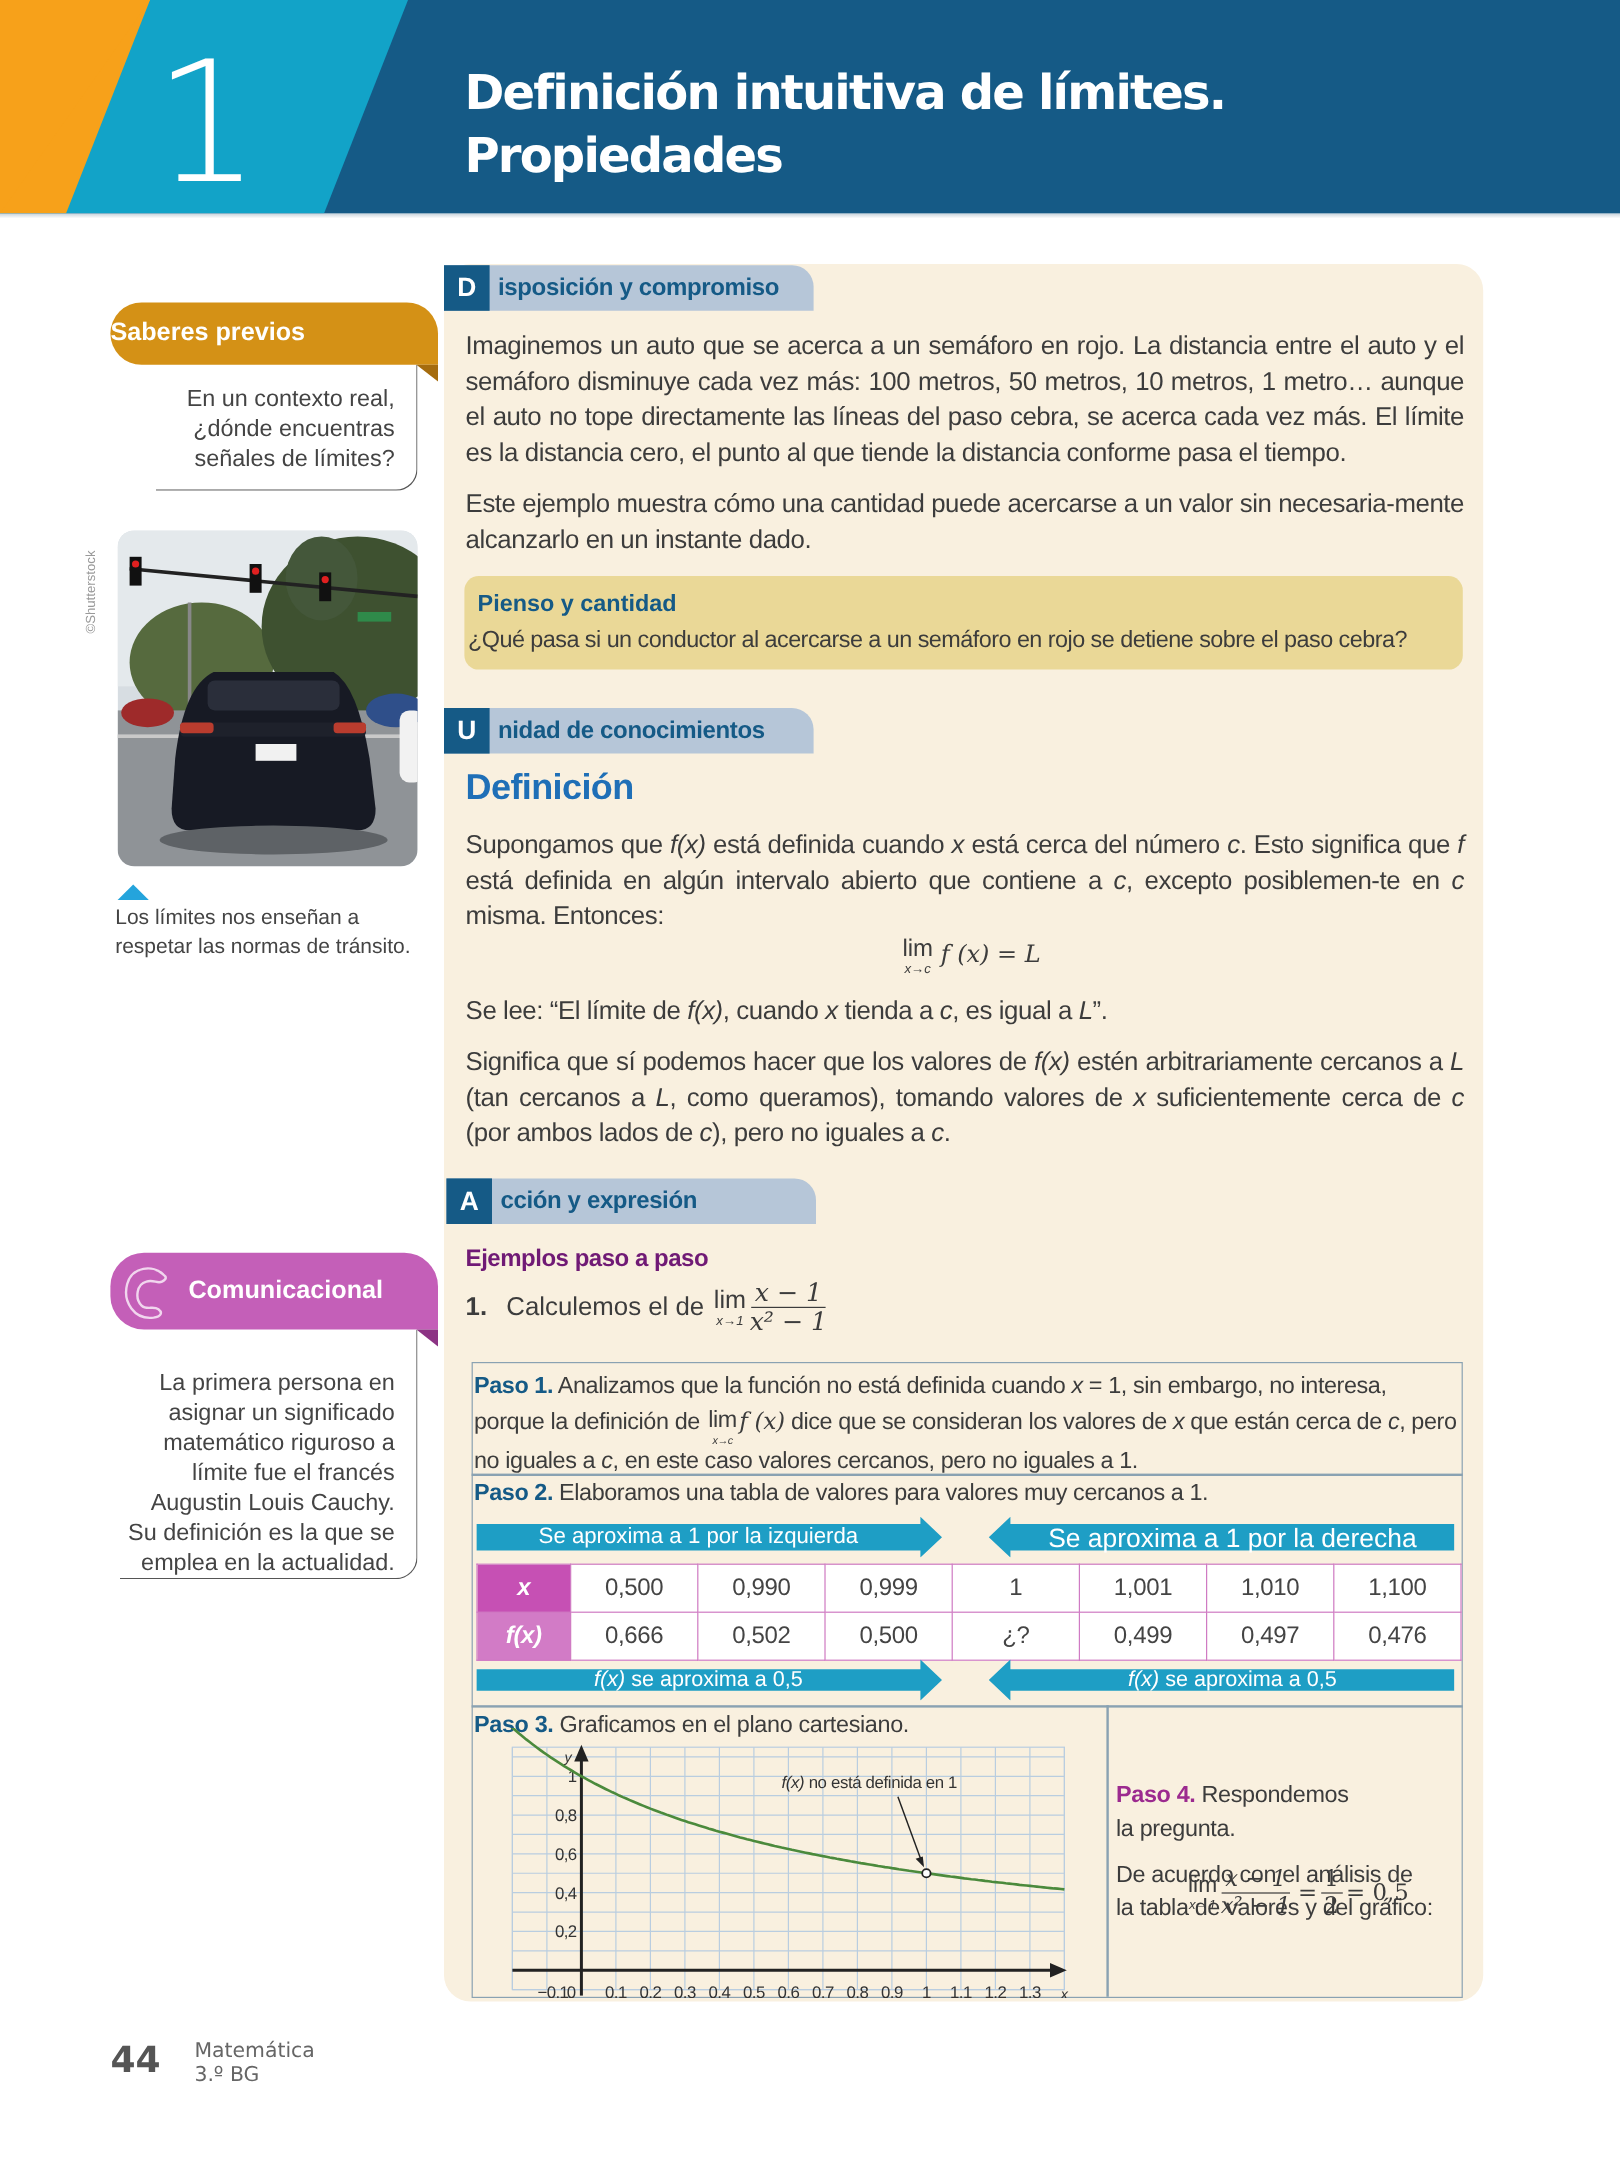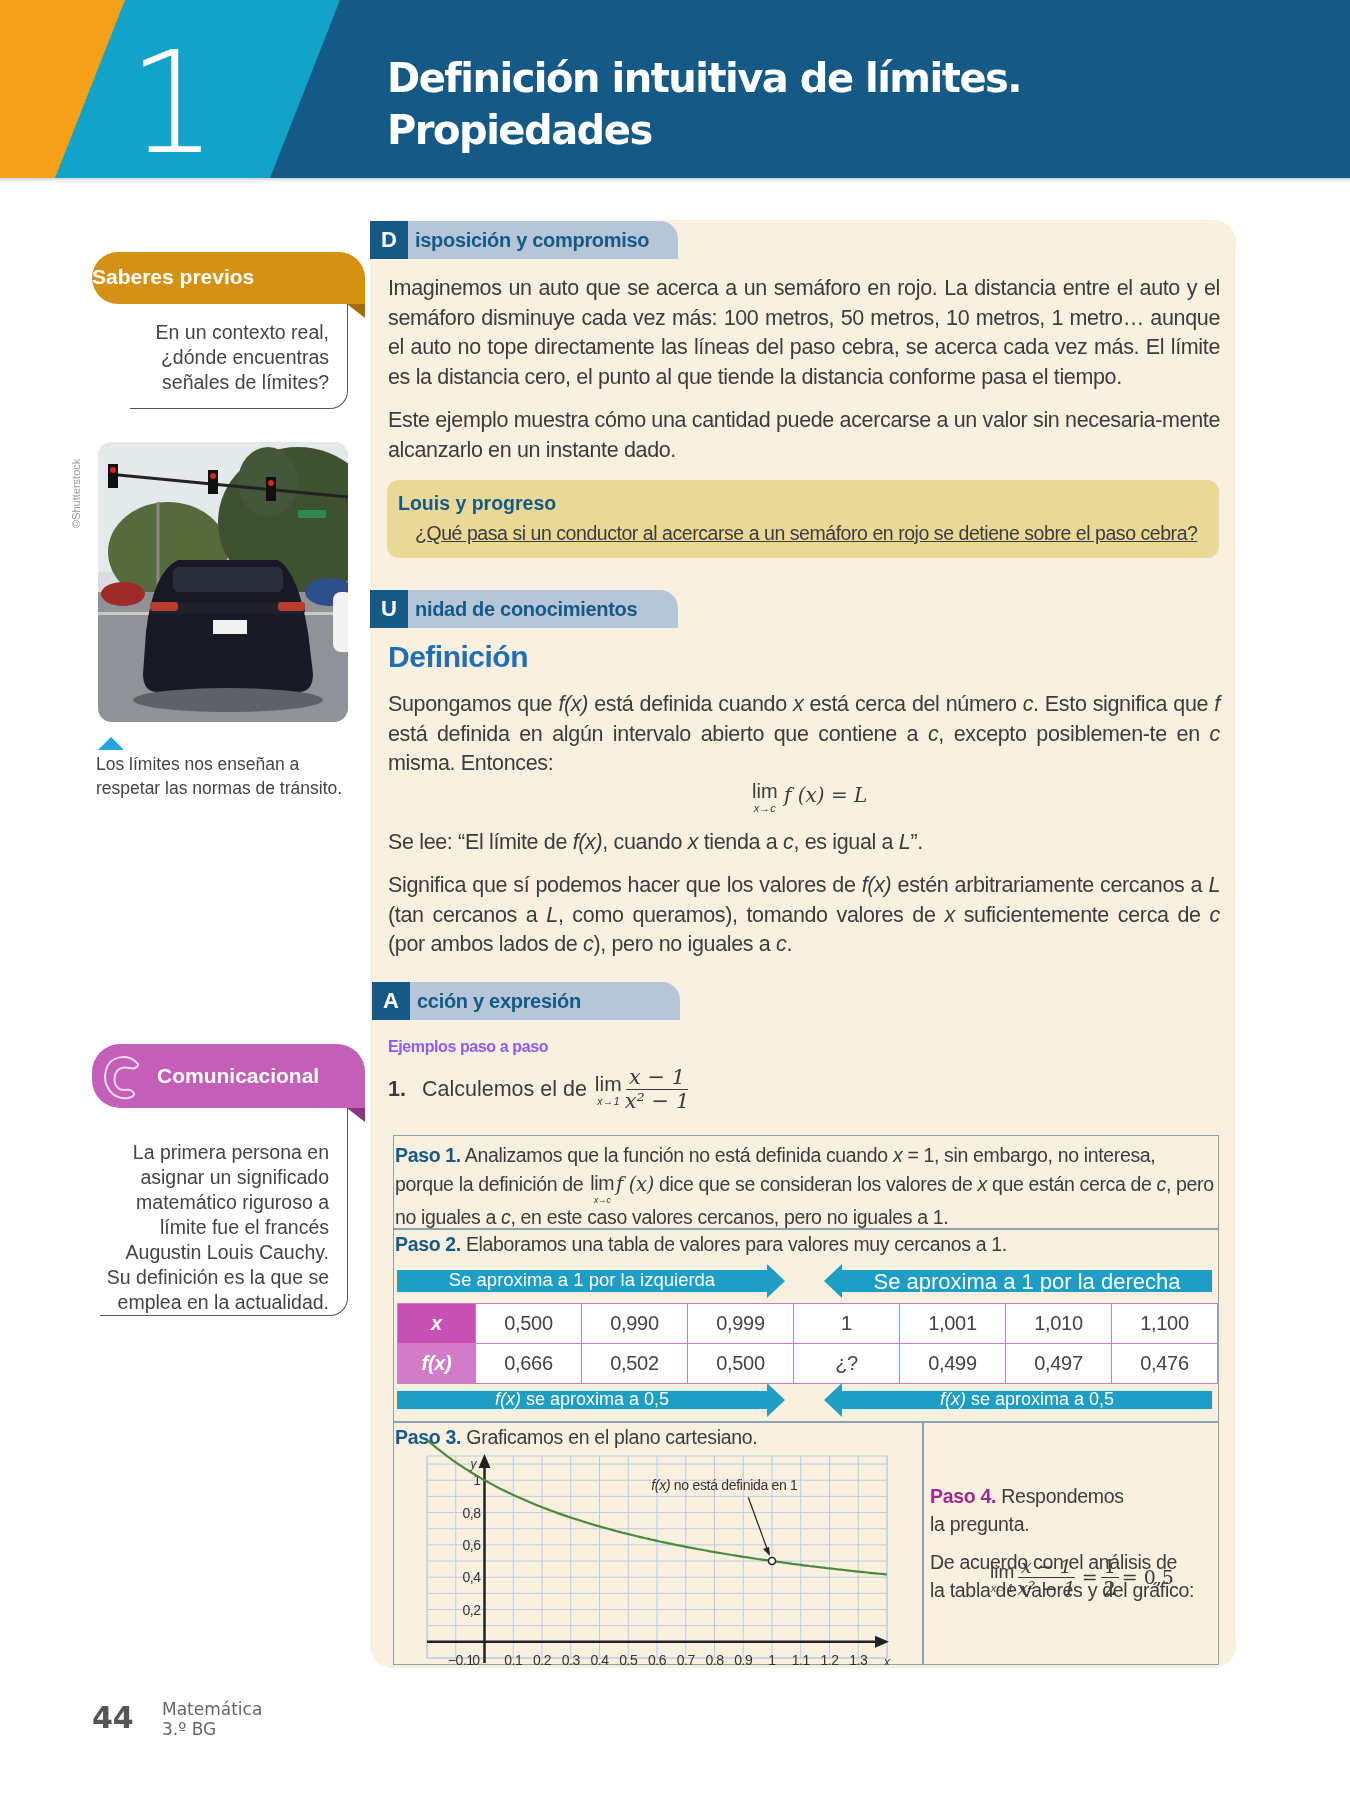--- a/index.html
+++ b/index.html
@@ -18,21 +18,21 @@
 
   .sec-tab { height:38px; background:#b6c6d8; border-top-right-radius:18px; display:flex; align-items:center; }
   .sec-letter { width:38px; height:38px; background:#155a86; color:#fff; font-weight:bold; font-size:22px; display:flex; align-items:center; justify-content:center; }
   .sec-label { color:#155a86; font-weight:bold; font-size:20px; padding-left:7px; letter-spacing:-0.3px; }
 
   .body-text { font-size:21.5px; line-height:29.5px; color:#3c3c3c; letter-spacing:-0.35px; text-align:justify; }
   .body-text i { font-style:italic; }
 
   .pienso { left:387px; top:480px; width:832px; height:78px; background:#ead897; border-radius:12px; }
   .pienso-title { left:11px; top:12px; font-weight:bold; color:#155a86; font-size:19.5px; }
-  .pienso-text { left:28px; top:42px; font-size:19.5px; color:#3c3c3c; letter-spacing:-0.45px; white-space:nowrap;text-decoration:underline; }
+  .pienso-text { left:3px; top:42px; font-size:19.5px; color:#3c3c3c; letter-spacing:-0.45px; white-space:nowrap; }
 
   .def-title { left:388px; top:640px; font-size:30px; font-weight:bold; color:#1f6fb7; letter-spacing:-0.5px; }
 
   .math { font-family:"DejaVu Serif", serif; font-style:italic; color:#3c3c3c; }
   .lim-block { display:inline-flex; flex-direction:column; align-items:center; vertical-align:middle; }
   .lim-word { font-style:normal; font-family:"Liberation Sans", sans-serif; }
   .lim-sub { font-size:11px; line-height:11px; font-family:"Liberation Sans", sans-serif; font-style:italic; }
   .frac { display:inline-flex; flex-direction:column; align-items:center; vertical-align:middle; }
   .frac .num { border-bottom:1.5px solid #3c3c3c; padding:0 3px; line-height:1.1; }
   .frac .den { padding:0 3px; line-height:1.1; }
@@ -89,21 +89,21 @@
 <div class="abs panel"></div>
 
 <div class="abs sec-tab" style="left:370px;top:221px;width:308px;">
   <div class="sec-letter">D</div>
   <div class="sec-label">isposición y compromiso</div>
 </div>
 <div class="abs body-text" style="left:388px;top:274px;width:832px;">Imaginemos un auto que se acerca a un semáforo en rojo. La distancia entre el auto y el semáforo disminuye cada vez más: 100 metros, 50 metros, 10 metros, 1 metro… aunque el auto no tope directamente las líneas del  paso cebra, se acerca cada vez más. El límite es la distancia cero, el punto al que tiende la distancia conforme pasa el tiempo.</div>
 <div class="abs body-text" style="left:388px;top:406px;width:832px;">Este ejemplo muestra cómo una cantidad puede acercarse a un valor sin necesaria-mente alcanzarlo en un instante dado.</div>
 
 <div class="abs pienso">
-  <div class="abs pienso-title">Louis y progreso</div>
+  <div class="abs pienso-title">Pienso y cantidad</div>
   <div class="abs pienso-text">¿Qué pasa si un conductor al acercarse a un semáforo en rojo se detiene sobre el paso cebra?</div>
 </div>
 
 <div class="abs sec-tab" style="left:370px;top:590px;width:308px;">
   <div class="sec-letter">U</div>
   <div class="sec-label">nidad de conocimientos</div>
 </div>
 <div class="abs def-title">Definición</div>
 
 <div class="abs body-text" style="left:388px;top:690px;width:832px;"><span>Supongamos que </span><i>f(x)</i><span> está definida cuando </span><i>x</i><span> está cerca del número </span><i>c</i><span>. Esto significa que </span><i>f</i><span> está definida en algún intervalo abierto que contiene a </span><i>c</i><span>, excepto posiblemen-te en </span><i>c</i><span> misma. Entonces:</span></div>
@@ -117,21 +117,21 @@
 </div>
 
 <div class="abs body-text" style="left:388px;top:828px;width:832px;"><span>Se lee: “El límite de </span><i>f(x)</i><span>, cuando </span><i>x</i><span> tienda a </span><i>c</i><span>, es igual a </span><i>L</i><span>”.</span></div>
 
 <div class="abs body-text" style="left:388px;top:871px;width:832px;"><span>Significa que sí podemos hacer que los valores de </span><i>f(x)</i><span> estén arbitrariamente cercanos a </span><i>L</i><span> (tan cercanos a </span><i>L</i><span>, como queramos), tomando valores de </span><i>x</i><span> suficientemente cerca de </span><i>c</i><span> (por ambos lados de </span><i>c</i><span>), pero no iguales a </span><i>c</i><span>.</span></div>
 
 <div class="abs sec-tab" style="left:372px;top:982px;width:308px;">
   <div class="sec-letter">A</div>
   <div class="sec-label">cción y expresión</div>
 </div>
-<div class="abs" style="left:388px;top:1038px;font-size:16px;font-weight:bold;color:#8b5cf6;letter-spacing:-0.4px;">Ejemplos paso a paso</div>
+<div class="abs" style="left:388px;top:1038px;font-size:20px;font-weight:bold;color:#701a75;letter-spacing:-0.4px;">Ejemplos paso a paso</div>
 
 <div class="abs" style="left:388px;top:1066px;font-size:21.5px;color:#3c3c3c;display:flex;align-items:center;">
   <span style="font-weight:bold;margin-right:16px;">1.</span>
   <span style="margin-right:8px;">Calculemos el de</span>
   <span class="lim-block math">
       <span class="lim-word" style="font-size:21px;">lim</span>
       <span class="lim-sub">x→1</span>
     </span>
   <span class="frac math" style="font-size:21px;">
       <span class="num">x − 1</span>

